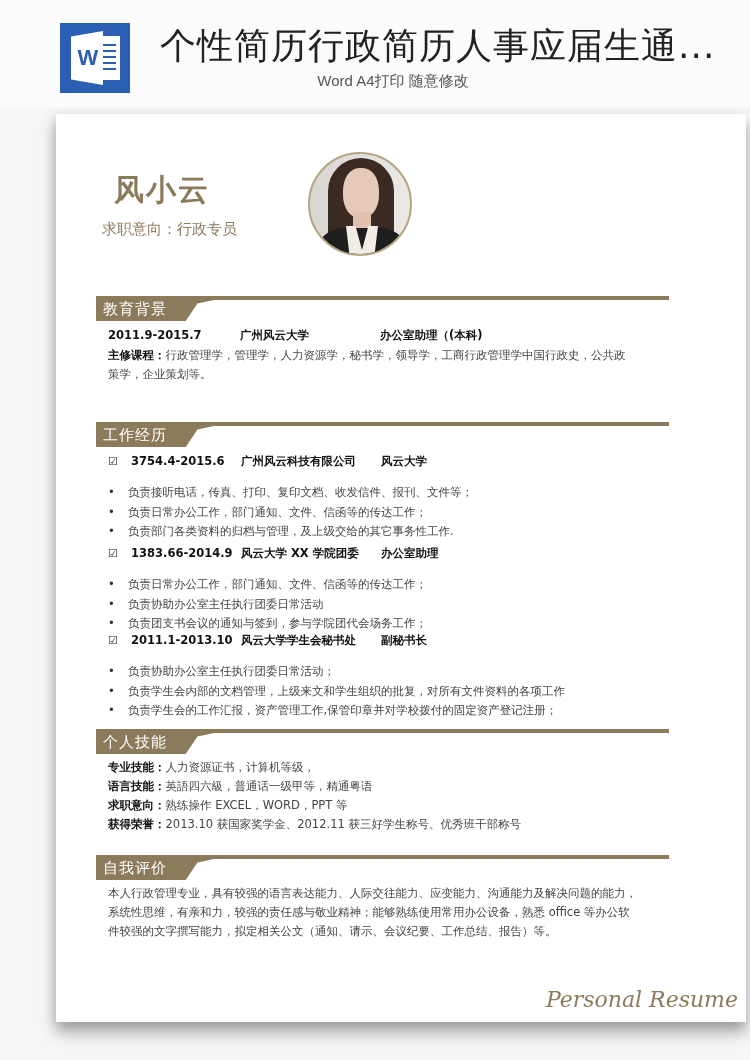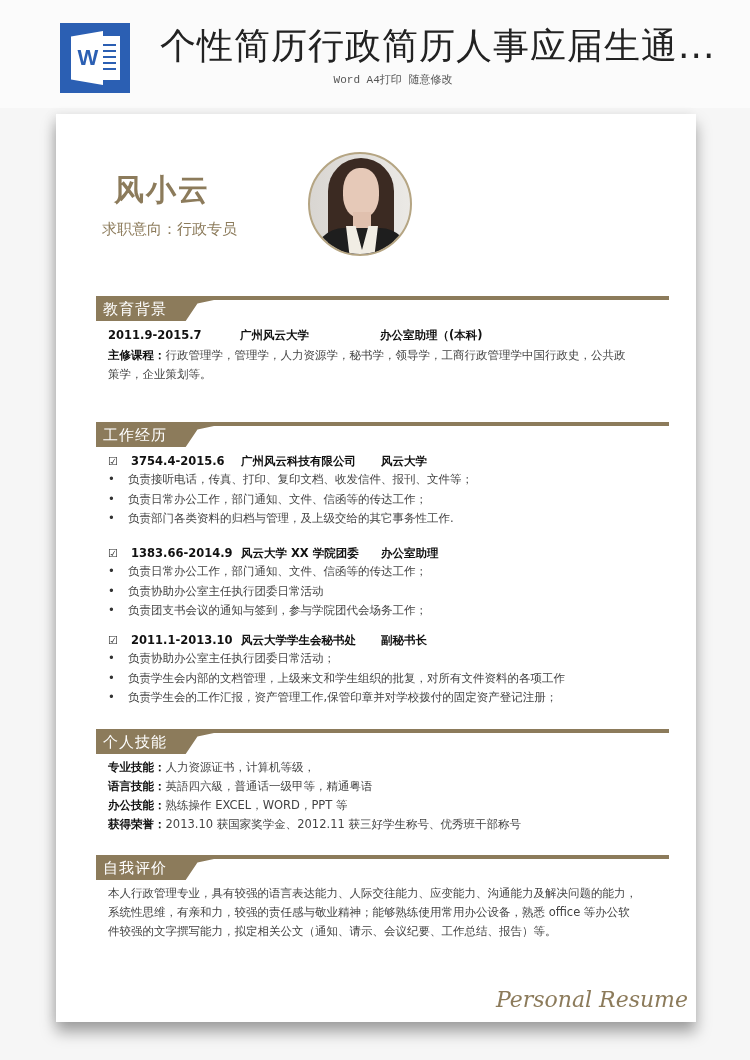--- a/index.html
+++ b/index.html
@@ -37,26 +37,26 @@
       font-family: "Liberation Sans", sans-serif; font-weight: bold;
       font-size: 22px; color: #2b5fb3; text-align: center; line-height: 26px;
     }
     .doc-title {
       position: absolute; left: 152px; top: 24px; width: 560px;
       font-size: 36px; letter-spacing: 1px; color: #222;
       white-space: nowrap; line-height: 44px; margin-left: 8px;
     }
     .doc-subtitle {
       position: absolute; left: 0; top: 72px; width: 750px; text-align: center;
-      font-family: Liberation Mono, monospace; font-size: 11px; color: #555;
+      font-family: Liberation Sans, sans-serif; font-size: 15px; color: #555;
       padding-left: 36px;
     }
     
     .page {
-      position: absolute; left: 56px; top: 114px; width: 640px; height: 908px;
+      position: absolute; left: 56px; top: 114px; width: 690px; height: 908px;
       background: #fff;
       box-shadow: 0 10px 14px rgba(0,0,0,0.35), -4px 0 10px rgba(0,0,0,0.06);
     }
     .name {
       position: absolute; left: 58px; top: 56px;
       font-size: 30px; font-weight: bold; color: #8c7b5b; letter-spacing: 2px;
     }
     .intent {
       position: absolute; left: 46px; top: 106px; font-size: 15px; color: #8c7b5b;
     }
@@ -103,21 +103,21 @@
       position: absolute; left: 0; top: 0; width: 118px; height: 25px; background: #8c7b5b;
       clip-path: polygon(0 0, 100% 0, 100% 16%, 86% 30%, 76% 100%, 0 100%);
     }
     .sec-head .label {
       position: absolute; left: 7px; top: 4px; font-size: 15px; color: #fff; letter-spacing: 1px;
     }
     .text { position: absolute; font-size: 11.5px; color: #444; line-height: 19px; }
     .bold { font-weight: bold; color: #111; }
     .entry { position: absolute; left: 52px; font-size: 11.5px; font-weight: bold; color: #111; white-space: nowrap; }
     .entry span { position: absolute; top: 0; }
-    .bullets { position: absolute; left: 50px; font-size: 11.5px; color: #444; }
+    .bullets { position: absolute; left: 50px; font-size: 11.5px; color: #444; margin-top: 13px; }
     .bullets .li { height: 19.5px; position: relative; padding-left: 22px; white-space: nowrap; }
     .bullets .li::before { content: "•"; position: absolute; left: 2px; top: 0; color: #333; }
     .check { position: absolute; left: 52px; font-size: 11px; color: #222; }
     .footer-script {
       position: absolute; right: 8px; bottom: 10px;
       font-family: "DejaVu Serif", serif; font-style: italic; font-size: 22px; color: #8c7b5b;
     }
   </style>
 </head>
 <body>
@@ -209,21 +209,21 @@
   </div>
 
   <div class="sec-head" style="top:615px">
     <div class="line"></div>
       <div class="tab"></div>
     <div class="label">个人技能</div>
   </div>
   <div class="text" style="left:52px; top:644px; width:540px;">
     <div><span class="bold">专业技能：</span><span>人力资源证书，计算机等级，</span></div>
     <div><span class="bold">语言技能：</span><span>英語四六級，普通话一级甲等，精通粤语</span></div>
-    <div><span class="bold">办公技能：</span><span>熟练操作 EXCEL，WORD，PPT 等</span></div>
+    <div><span class="bold">求职意向：</span><span>熟练操作 EXCEL，WORD，PPT 等</span></div>
     <div><span class="bold">获得荣誉：</span><span>2013.10 获国家奖学金、2012.11 获三好学生称号、优秀班干部称号</span></div>
   </div>
 
   <div class="sec-head" style="top:741px">
     <div class="line"></div>
       <div class="tab"></div>
     <div class="label">自我评价</div>
   </div>
   <div class="text" style="left:52px; top:770px; width:560px;">
     <div>本人行政管理专业，具有较强的语言表达能力、人际交往能力、应变能力、沟通能力及解决问题的能力，</div>

